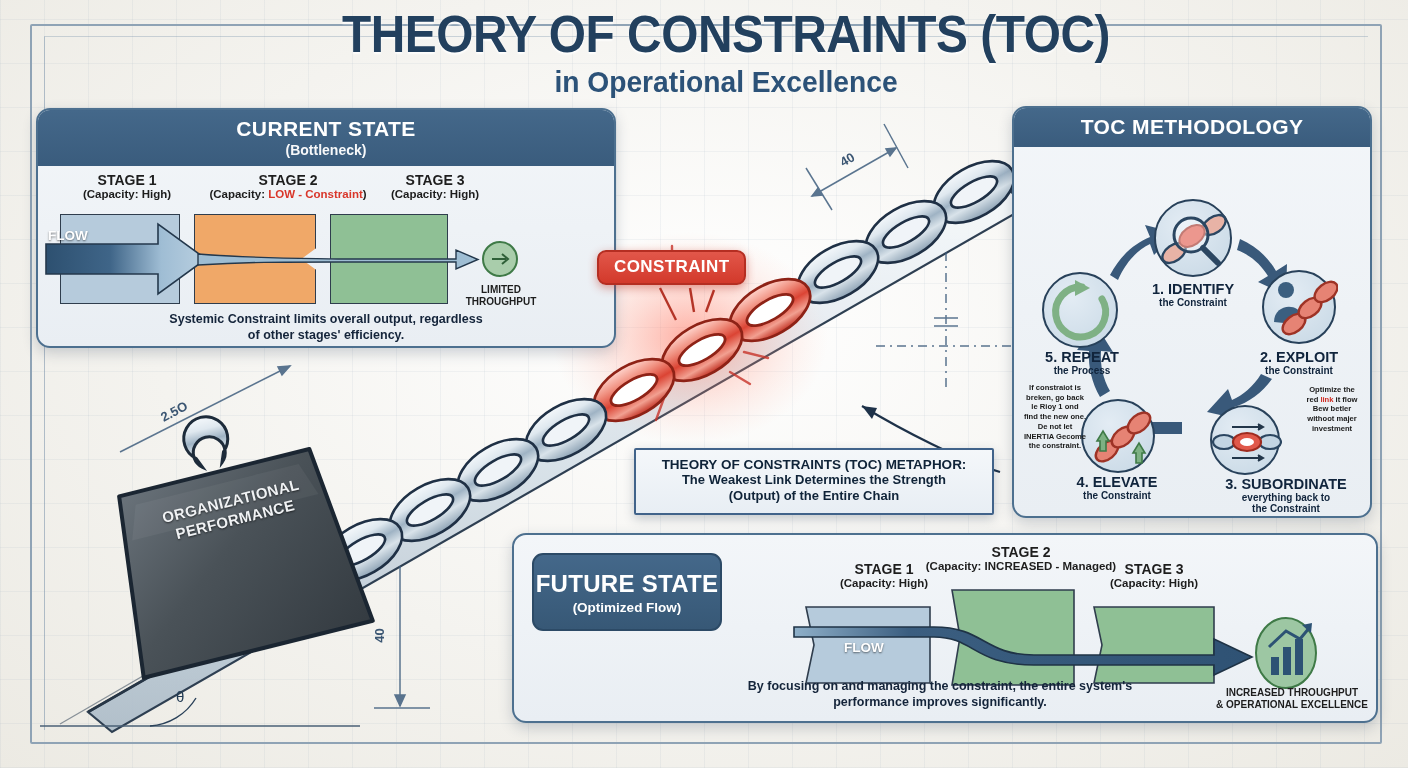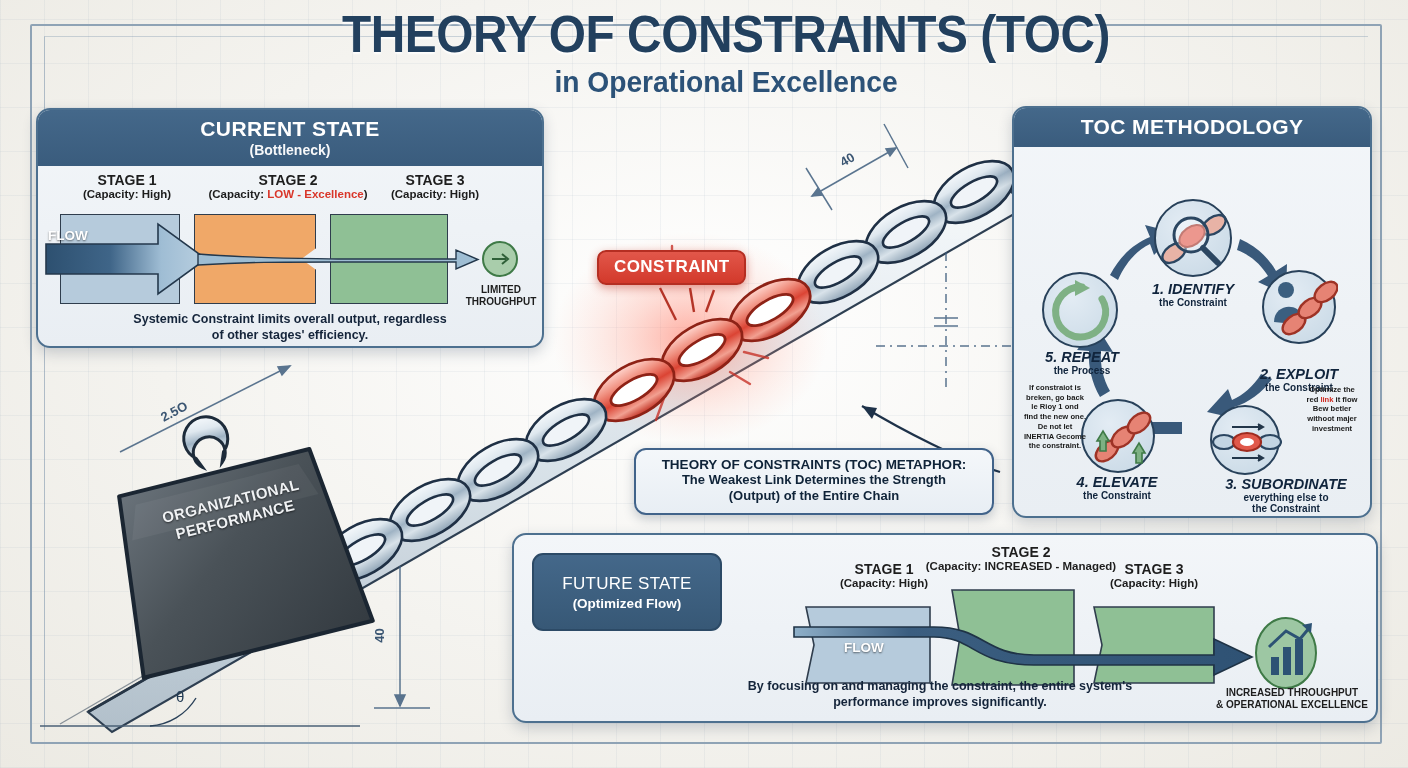--- a/index.html
+++ b/index.html
@@ -56,21 +56,21 @@
   }
   .panel-head {
     background:linear-gradient(180deg,#44688a 0%,#3a5c7d 100%);
     color:#fff; text-align:center;
     padding:7px 6px 8px;
   }
   .panel-head .h1 { font-size:21px; font-weight:bold; letter-spacing:.4px; }
   .panel-head .h2 { font-size:14px; font-weight:bold; margin-top:1px; opacity:.96; }
 
   
-  #current-state { left:36px; top:108px; width:508px; height:240px; }
+  #current-state { left:36px; top:108px; width:580px; height:240px; }
   .cs-body { position:relative; height:176px; }
   .stage-label { position:absolute; text-align:center; }
   .stage-label .t { font-size:14px; font-weight:bold; color:#1d1d1d; }
   .stage-label .c { font-size:11.5px; font-weight:bold; color:#1d1d1d; }
   .stage-label .c .lo { color:#d9362a; }
 
   .blk { position:absolute; border:1.6px solid #2f3d4d; }
   .blk.blue  { background:#b6cbdc; }
   .blk.orange{ background:#f0a868; }
   .blk.green { background:#8fc095; }
@@ -86,53 +86,53 @@
 
   
   #toc-method { left:1012px; top:106px; width:360px; height:412px; }
   .toc-body { position:relative; height:364px; }
   .step-circle {
     position:absolute; border-radius:50%;
     background:radial-gradient(circle at 38% 32%, #e3ecf4, #c6d7e4);
     border:2.4px solid #28415a;
   }
   .step-text { position:absolute; text-align:center; width:150px; }
-  .step-text .n { font-size:14.5px; font-weight:bold; color:#10243c; line-height:1.05;font-style:italic; }
+  .step-text .n { font-size:14.5px; font-weight:bold; color:#10243c; line-height:1.05; }
   .step-text .d { font-size:10px; font-weight:bold; color:#10243c; line-height:1.1; }
   .micro {
     position:absolute; font-size:7.6px; font-weight:bold;
     color:#1a1a1a; line-height:1.28; text-align:center; width:74px;
   }
   .micro .rd { color:#d02a20; }
 
   
   #future-state { left:512px; top:533px; width:866px; height:190px; }
   .fs-badge {
     position:absolute; left:18px; top:18px; width:190px; height:78px;
     background:linear-gradient(180deg,#44688a,#375876);
     border:2px solid #2c4a66; border-radius:11px;
     display:flex; flex-direction:column; align-items:center; justify-content:center;
     color:#fff;
   }
-  .fs-badge .a { font-size:17px; font-weight:normal; letter-spacing:.3px; }
+  .fs-badge .a { font-size:24px; font-weight:bold; letter-spacing:.3px; }
   .fs-badge .b { font-size:13.5px; font-weight:bold; margin-top:2px; }
 
   
   #constraint-tag {
     position:absolute; left:597px; top:250px; z-index:40;
     background:linear-gradient(180deg,#e2574a,#d2392b);
     border:2.4px solid #b52e22; border-radius:9px;
     color:#fff; font-size:17px; font-weight:bold;
     padding:5px 15px 6px; letter-spacing:.4px;
     box-shadow:0 3px 10px rgba(190,50,35,.45);
   }
   #metaphor-box {
     position:absolute; left:634px; top:448px; width:360px; z-index:40;
     background:linear-gradient(180deg,#f4f7fa,#e8eef4);
-    border:2px solid #41638a; border-radius:12px;
+    border:2px solid #41638a; border-radius:2px;
     padding:7px 10px 9px; text-align:center;
     box-shadow:0 4px 11px rgba(40,60,85,.25);
   }
   #metaphor-box .m1 { font-size:13.5px; font-weight:bold; color:#0f2338; }
   #metaphor-box .m2 { font-size:13px; font-weight:bold; color:#0f2338; line-height:1.22; }
 
   
   .dim { position:absolute; color:#3a5572; font-size:13px; font-weight:bold; z-index:18; }
   .theta { position:absolute; color:#233c55; font-size:15px; z-index:18; }
 
@@ -314,21 +314,21 @@
 
     <div class="stage-label" style="left:14px; top:6px; width:150px;">
       <div class="t">STAGE 1</div>
       <div class="c">
         <span>(Capacity: </span><span>High</span><span>)</span>
       </div>
     </div>
     <div class="stage-label" style="left:140px; top:6px; width:220px;">
       <div class="t">STAGE 2</div>
       <div class="c">
-        <span>(Capacity: </span><span class="lo">LOW - Excellence</span><span>)</span>
+        <span>(Capacity: </span><span class="lo">LOW - Constraint</span><span>)</span>
       </div>
     </div>
     <div class="stage-label" style="left:322px; top:6px; width:150px;">
       <div class="t">STAGE 3</div>
       <div class="c">
         <span>(Capacity: </span><span>High</span><span>)</span>
       </div>
     </div>
 
     <div class="blk blue" style="left:22px;  top:48px; width:120px; height:90px;"></div>
@@ -400,21 +400,21 @@
       <svg width="74" height="74">
         <circle cx="22" cy="18" r="8" fill="#3b5f80"></circle>
         <path d="M 10 50 C 10 32 34 30 38 44 L 30 52 Z" fill="#3b5f80"></path>
         <g stroke="#9e3326" stroke-width="2.4" fill="#e68374">
           <ellipse cx="30" cy="52" rx="13" ry="8" transform="rotate(-38 30 52)"></ellipse>
           <ellipse cx="46" cy="36" rx="13" ry="8" transform="rotate(-38 46 36)"></ellipse>
           <ellipse cx="62" cy="20" rx="13" ry="8" transform="rotate(-38 62 20)"></ellipse>
         </g>
       </svg>
     </div>
-    <div class="step-text" style="left:210px; top:220px;">
+    <div class="step-text" style="left:210px; top:203px;">
       <div class="n">2. EXPLOIT</div>
       <div class="d">the Constraint</div>
     </div>
     <div class="micro" style="left:281px; top:238px;">
       <div>Optimize the</div>
       <div>
         <span>red </span><span class="rd">link</span><span> it flow</span>
       </div>
       <div>Bew betler</div>
       <div>withoot majer</div>
@@ -432,21 +432,21 @@
         <g stroke="#22364a" stroke-width="2" fill="none">
           <path d="M 20 20 L 50 20"></path>
             <path d="M 46 17 L 51 20 L 46 23" fill="#22364a"></path>
           <path d="M 20 51 L 50 51"></path>
             <path d="M 46 48 L 51 51 L 46 54" fill="#22364a"></path>
         </g>
       </svg>
     </div>
     <div class="step-text" style="left:188px; top:330px; width:168px;">
       <div class="n">3. SUBORDINATE</div>
-      <div class="d">everything else to</div>
+      <div class="d">everything back to</div>
       <div class="d">the Constraint</div>
     </div>
 
     <div class="step-circle" style="left:67px; top:252px; width:74px; height:74px;">
       <svg width="74" height="74">
         <g stroke="#9e3326" stroke-width="2.4" fill="#e68374">
           <ellipse cx="24" cy="50" rx="13" ry="8" transform="rotate(-40 24 50)"></ellipse>
           <ellipse cx="40" cy="36" rx="13" ry="8" transform="rotate(-40 40 36)"></ellipse>
           <ellipse cx="56" cy="22" rx="13" ry="8" transform="rotate(-40 56 22)"></ellipse>
         </g>

